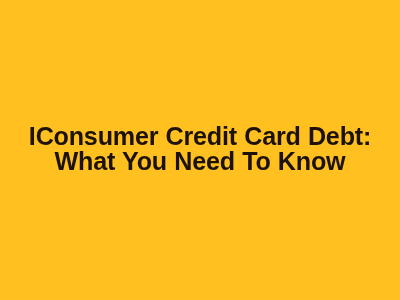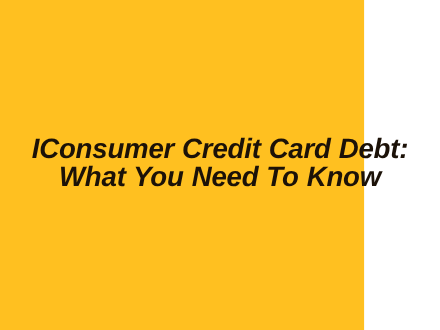--- a/index.html
+++ b/index.html
@@ -7,28 +7,27 @@
     padding: 0;
   }
   body {
     width: 400px;
     height: 300px;
     overflow: hidden;
     font-family: "Liberation Sans", sans-serif;
   }
   .banner {
     position: relative;
-    width: 331px;
+    width: 400px;
     height: 300px;
     background: #FFC020;
     box-sizing: border-box;
     display: flex;
     align-items: center;
     justify-content: center;
-    font-style: italic;
   }
   .title-block {
     position: absolute;
     left: 0;
     top: 124px;
     width: 400px;
     padding: 0 7px;
     box-sizing: border-box;
     text-align: center;
   }

